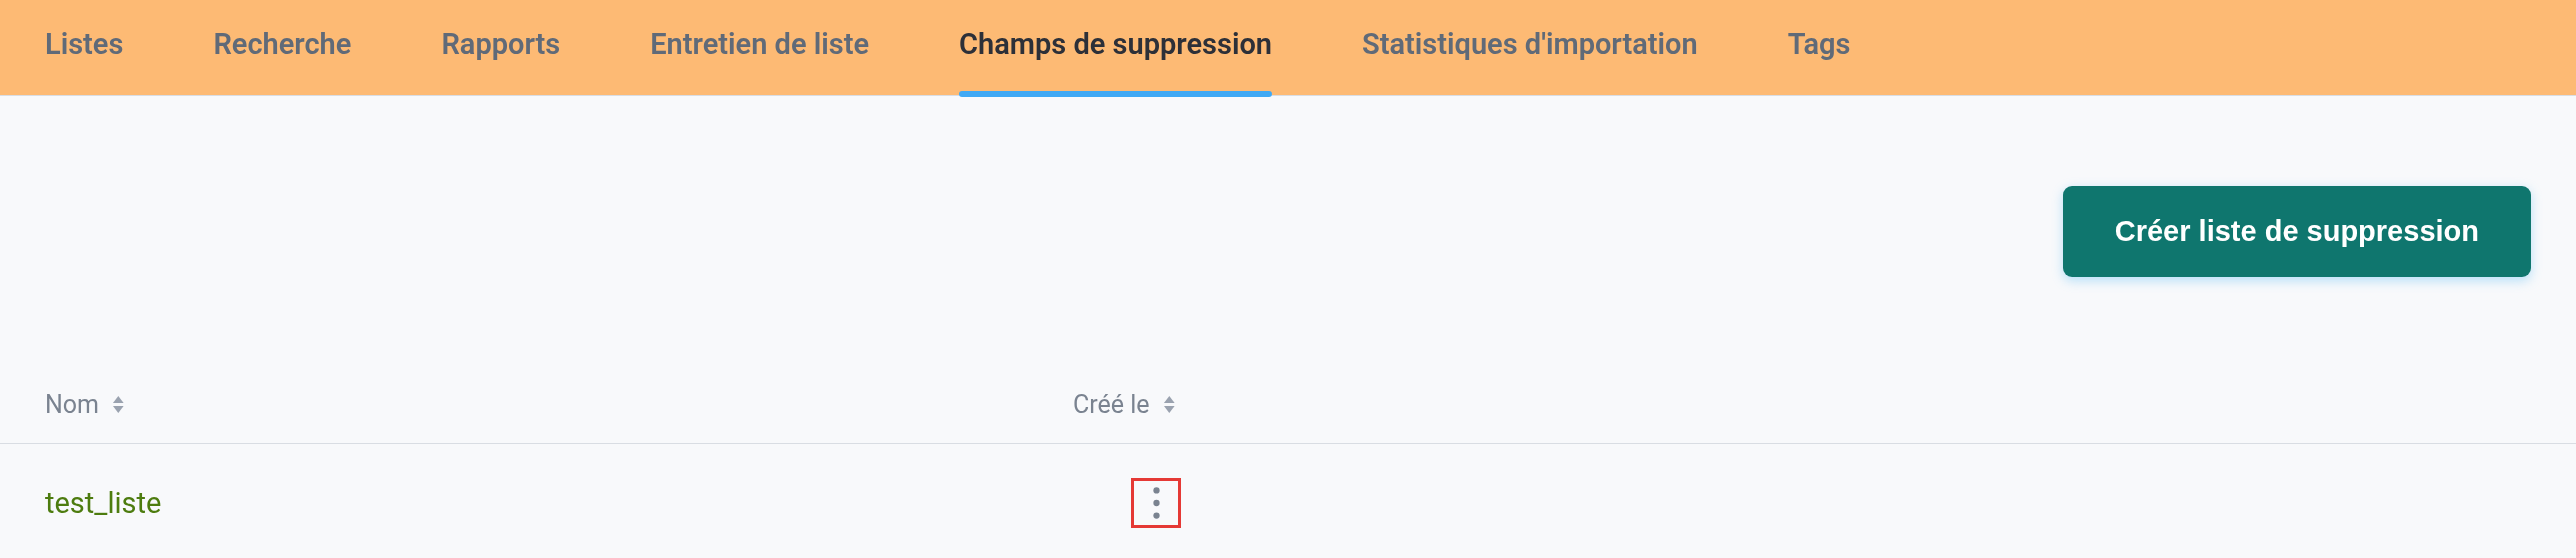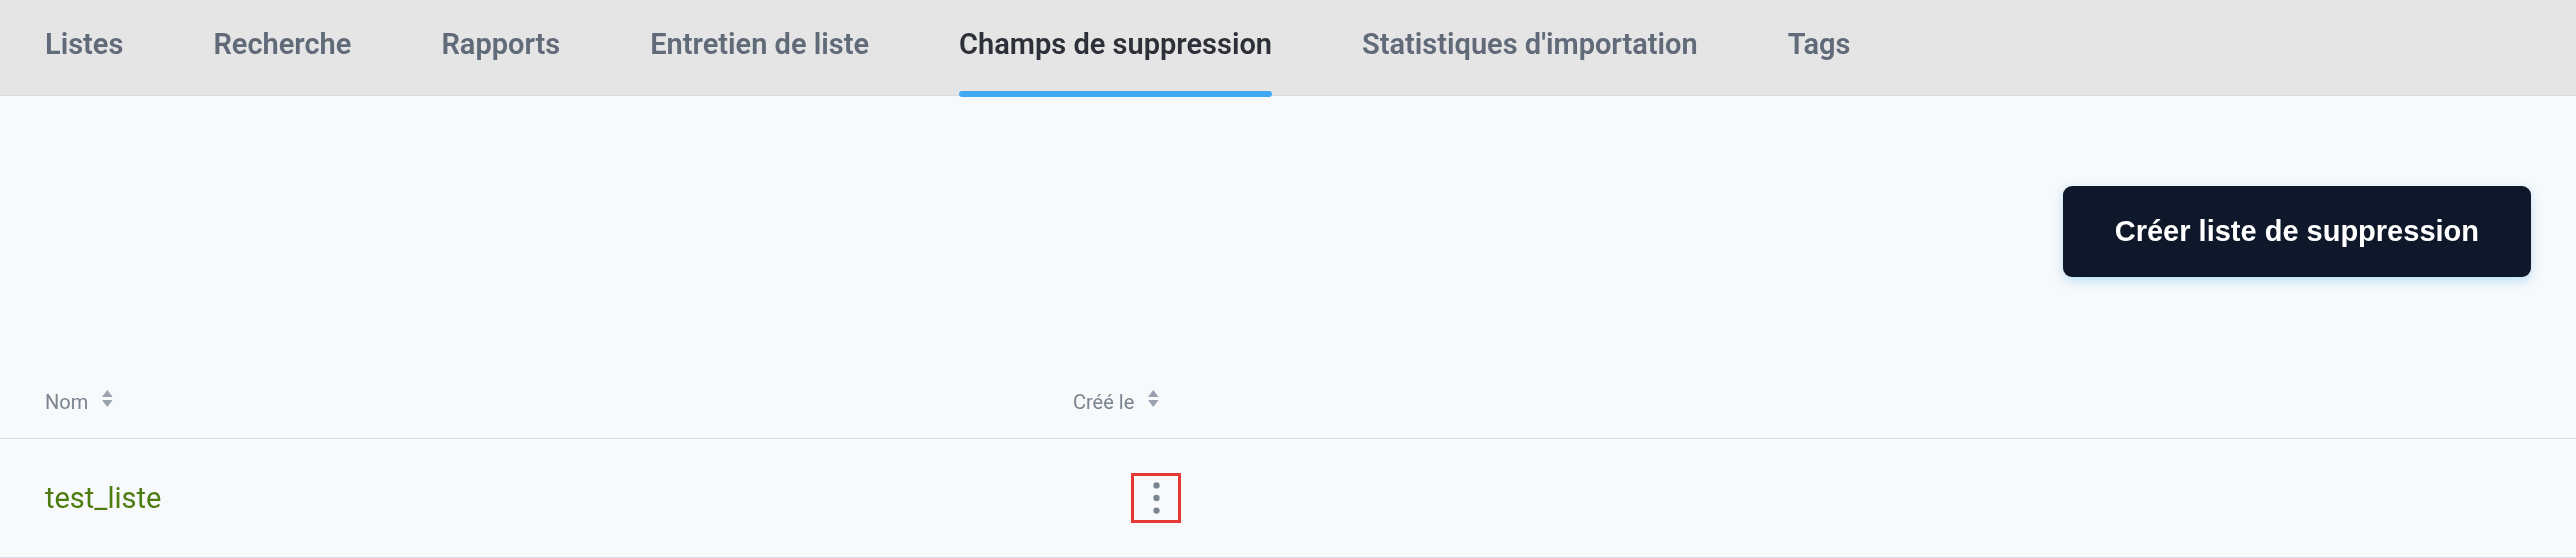--- a/index.html
+++ b/index.html
@@ -13,21 +13,21 @@
       color: #333;
       width: 2576px;
       height: 559px;
     }
     .tabs-container {
       display: flex;
       align-items: center;
       padding: 0 45px;
       gap: 90px;
       border-bottom: 0.9px solid #d9dde3;
-      background: #e5e5e5;
+      background: #fdba74;
     }
     .tab {
       padding: 27px 0 34px 0;
       font-size: 29px;
       font-weight: 600;
       color: #606a78;
       cursor: pointer;
       position: relative;
       white-space: nowrap;
     }
@@ -43,21 +43,21 @@
       height: 6.3px;
       background: #40a9f4;
       border-radius: 3.6px;
     }
     .action-bar {
       display: flex;
       justify-content: flex-end;
       padding: 90px 45px 0 45px;
     }
     .create-button {
-      background: #0f172a;
+      background: #0f766e;
       color: #fff;
       font-size: 29px;
       font-weight: 600;
       padding: 29px 52px;
       border: none;
       border-radius: 9px;
       cursor: pointer;
       box-shadow: 0 3.6px 10.8px rgba(90, 188, 245, 0.4);
     }
     .table-container {
@@ -75,23 +75,23 @@
     .col-date {
       flex: 1;
     }
     .col-actions {
       flex: 0 0 108px;
       display: flex;
       justify-content: flex-end;
     }
     .header-cell {
       display: flex;
-      align-items: flex-start;
+      align-items: center;
       gap: 13px;
-      font-size: 20px;
+      font-size: 25px;
       font-weight: 400;
       color: #7a8390;
       cursor: pointer;
     }
     .sort-icon {
       display: flex;
       flex-direction: column;
       gap: 0.9px;
     }
     .sort-icon svg {

